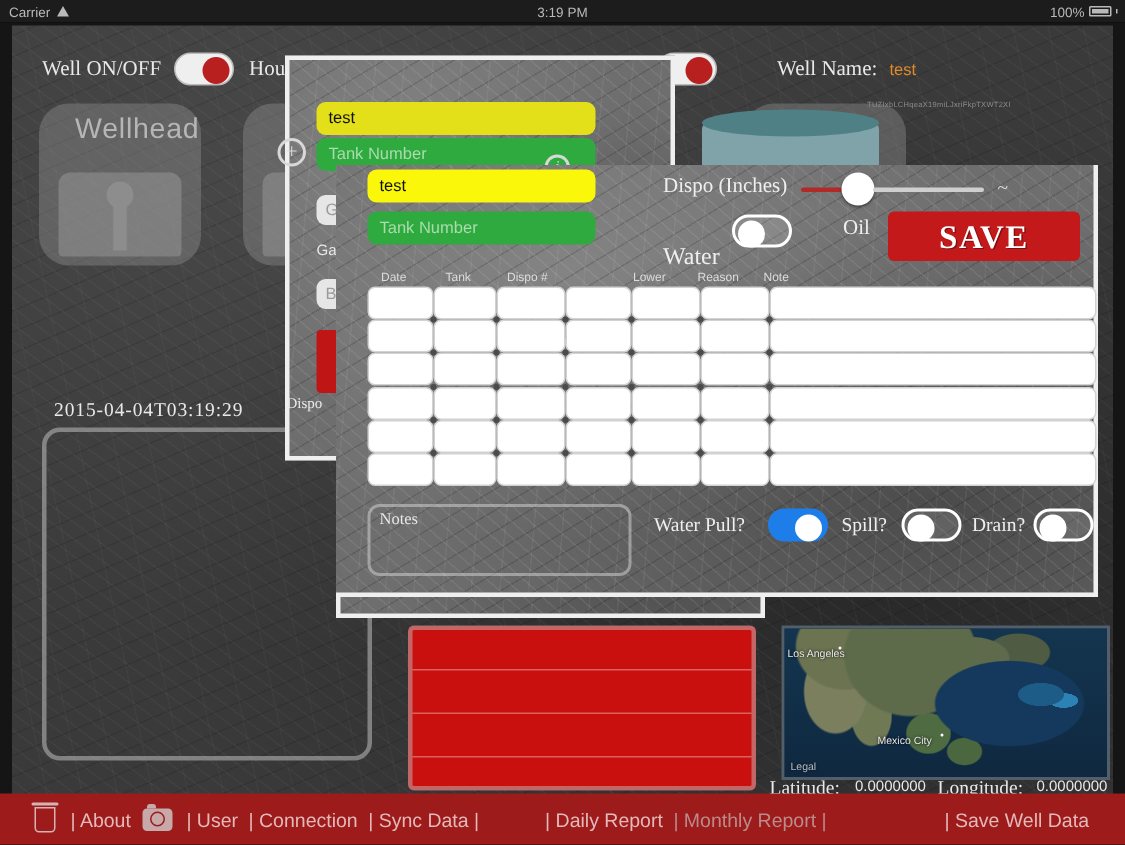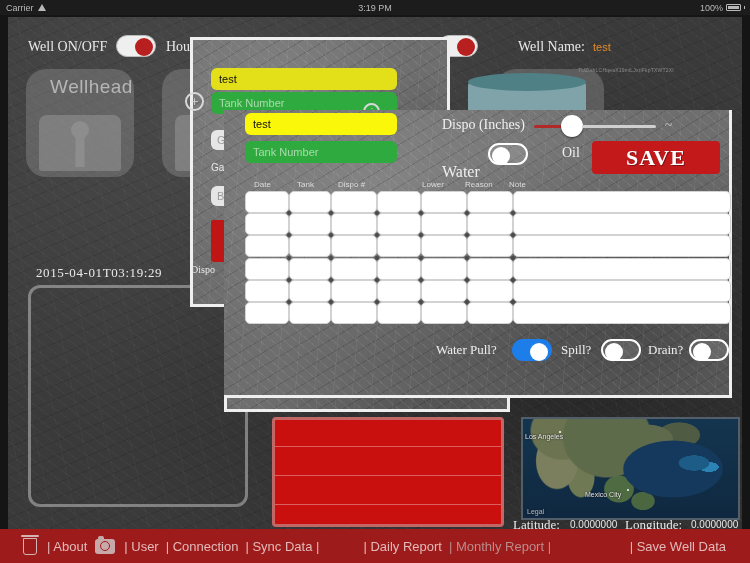--- a/index.html
+++ b/index.html
@@ -189,21 +189,21 @@
     </div>
     <div class="tile" style="left:488px;top:52px;">
       <span>Lift</span>
     </div>
 
     <div class="tank" style="left:460px;top:65px;width:118px;height:46px;">
       <div class="body"></div>
         <div class="top"></div>
     </div>
 
-    <span class="wtxt" style="position:absolute;left:28px;top:248px;font-size:13px;letter-spacing:.6px;">2015-04-01T03:19:29</span>
+    <span class="wtxt" style="position:absolute;left:28px;top:248px;font-size:13px;letter-spacing:.6px;">2015-04-04T03:19:29</span>
     <div class="frame" style="left:20px;top:268px;width:220px;height:222px;"></div>
 
     <div id="redlist">
       <div class="ln" style="top:26px;"></div>
       <div class="ln" style="top:55px;"></div>
       <div class="ln" style="top:84px;"></div>
     </div>
 
     <div id="mapbox">
       <div id="map">
@@ -346,20 +346,23 @@
         <div style="position: absolute; left: 220px; top: 86.6667px; width: 4px; height: 4px; border-radius: 50%; background: rgb(75, 75, 75);"></div>
         <div style="position: absolute; left: 220px; top: 108.833px; width: 4px; height: 4px; border-radius: 50%; background: rgb(75, 75, 75);"></div>
         <div style="position: absolute; left: 266px; top: 20.1667px; width: 4px; height: 4px; border-radius: 50%; background: rgb(75, 75, 75);"></div>
         <div style="position: absolute; left: 266px; top: 42.3333px; width: 4px; height: 4px; border-radius: 50%; background: rgb(75, 75, 75);"></div>
         <div style="position: absolute; left: 266px; top: 64.5px; width: 4px; height: 4px; border-radius: 50%; background: rgb(75, 75, 75);"></div>
         <div style="position: absolute; left: 266px; top: 86.6667px; width: 4px; height: 4px; border-radius: 50%; background: rgb(75, 75, 75);"></div>
         <div style="position: absolute; left: 266px; top: 108.833px; width: 4px; height: 4px; border-radius: 50%; background: rgb(75, 75, 75);"></div>
       </div>
   </div>
 
+  <div style="position:absolute;left:21px;top:226px;width:176px;height:48px;border:2px solid rgba(215,215,215,.5);border-radius:8px;">
+    <span style="position:absolute;left:6px;top:2px;color:#e7e7e7;font-size:11px;">Notes</span>
+  </div>
 
   <span style="position:absolute;left:212px;top:232px;font-size:13px;color:#efefef;">Water Pull?</span>
   <span class="tgl tgl-blue on" style="position:absolute;left:288px;top:229px;">
       <span class="knob"></span>
     </span>
 
   <span style="position:absolute;left:337px;top:232px;font-size:13px;color:#efefef;">Spill?</span>
   <span class="tgl tgl-white off" style="position:absolute;left:377px;top:229px;">
       <span class="knob"></span>
     </span>

